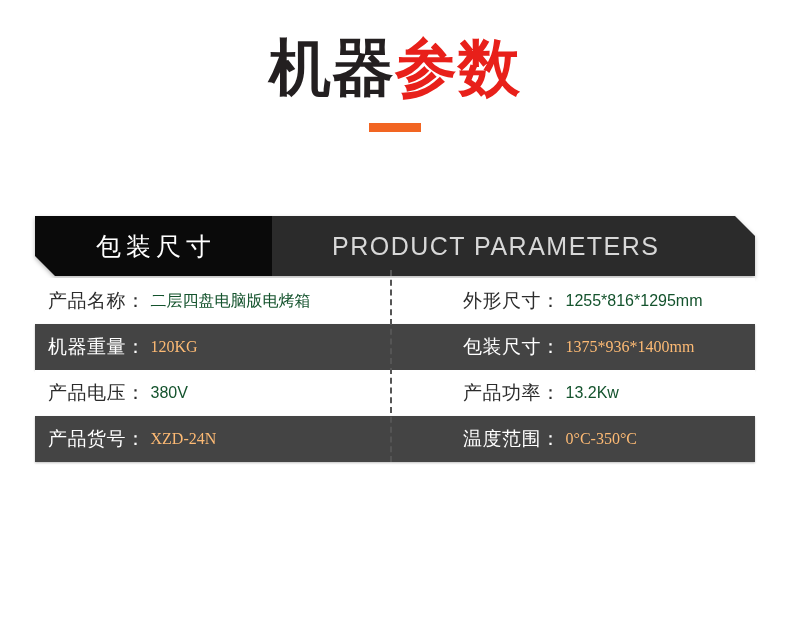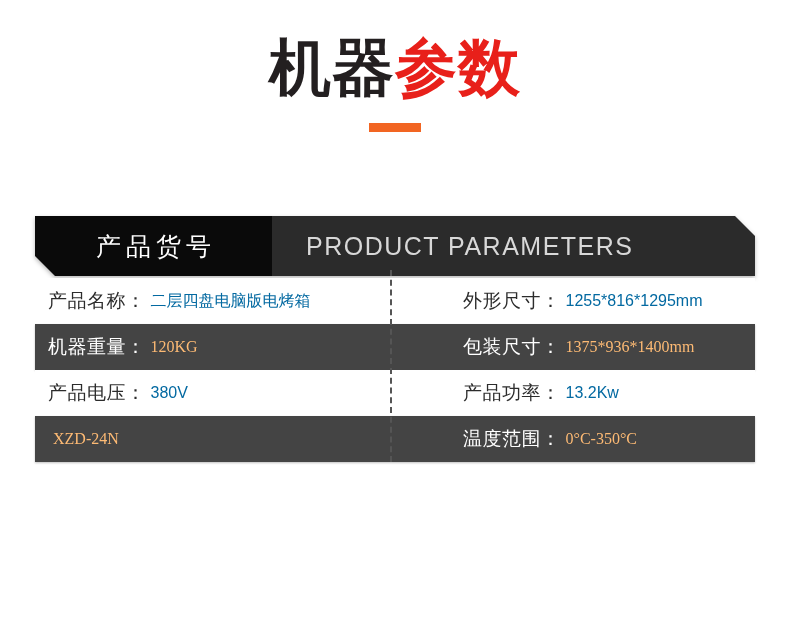--- a/index.html
+++ b/index.html
@@ -70,21 +70,21 @@
     flex: 1;
     background: #2b2b2b;
     display: flex;
     align-items: center;
     clip-path: polygon(0 0, calc(100% - 20px) 0, 100% 20px, 100% 100%, 0 100%);
   }
   .banner-right-text {
     color: #d8d8d8;
     font-size: 25px;
     letter-spacing: 1.5px;
-    padding-left: 34px;
+    padding-left: 60px;
     white-space: nowrap;
   }
 
   
   .spec-table {
     position: absolute;
     left: 35px;
     top: 278px;
     width: 720px;
   }
@@ -113,21 +113,21 @@
     font-size: 19px;
     letter-spacing: 0.5px;
     white-space: nowrap;
   }
   .spec-value {
     font-size: 16px;
     margin-left: 5px;
     white-space: nowrap;
   }
   .spec-row.light .spec-label { color: #2c2c2c; }
-  .spec-row.light .spec-value { color: #0369a1; }
+  .spec-row.light .spec-value { color: #14532d; }
   .spec-row.dark  .spec-label { color: #ffffff; }
   .spec-row.dark  .spec-value { color: #fdba74; }
 
   
   .divider {
     position: absolute;
     left: 390px;
     top: 270px;
     width: 0;
     height: 192px;
@@ -138,21 +138,21 @@
 </head>
 <body>
 
 <div class="title-block">
   <div class="main-title"><span class="title-dark">机器</span><span class="title-red">参数</span></div>
   <div class="title-underline"></div>
 </div>
 
 <div class="banner">
   <div class="banner-left">
-    <span class="banner-left-text">产品货号</span>
+    <span class="banner-left-text">包装尺寸</span>
   </div>
   <div class="banner-right">
     <span class="banner-right-text">PRODUCT PARAMETERS</span>
   </div>
 </div>
 
 <div class="divider"></div>
 
 <div class="spec-table">
 
@@ -184,20 +184,21 @@
       <span class="spec-value">380V</span>
     </div>
     <div class="spec-cell right">
       <span class="spec-label">产品功率：</span>
       <span class="spec-value">13.2Kw</span>
     </div>
   </div>
 
   <div class="spec-row dark">
     <div class="spec-cell left">
+      <span class="spec-label">产品货号：</span>
       <span class="spec-value">XZD-24N</span>
     </div>
     <div class="spec-cell right">
       <span class="spec-label">温度范围：</span>
       <span class="spec-value">0°C-350°C</span>
     </div>
   </div>
 
 </div>
 

